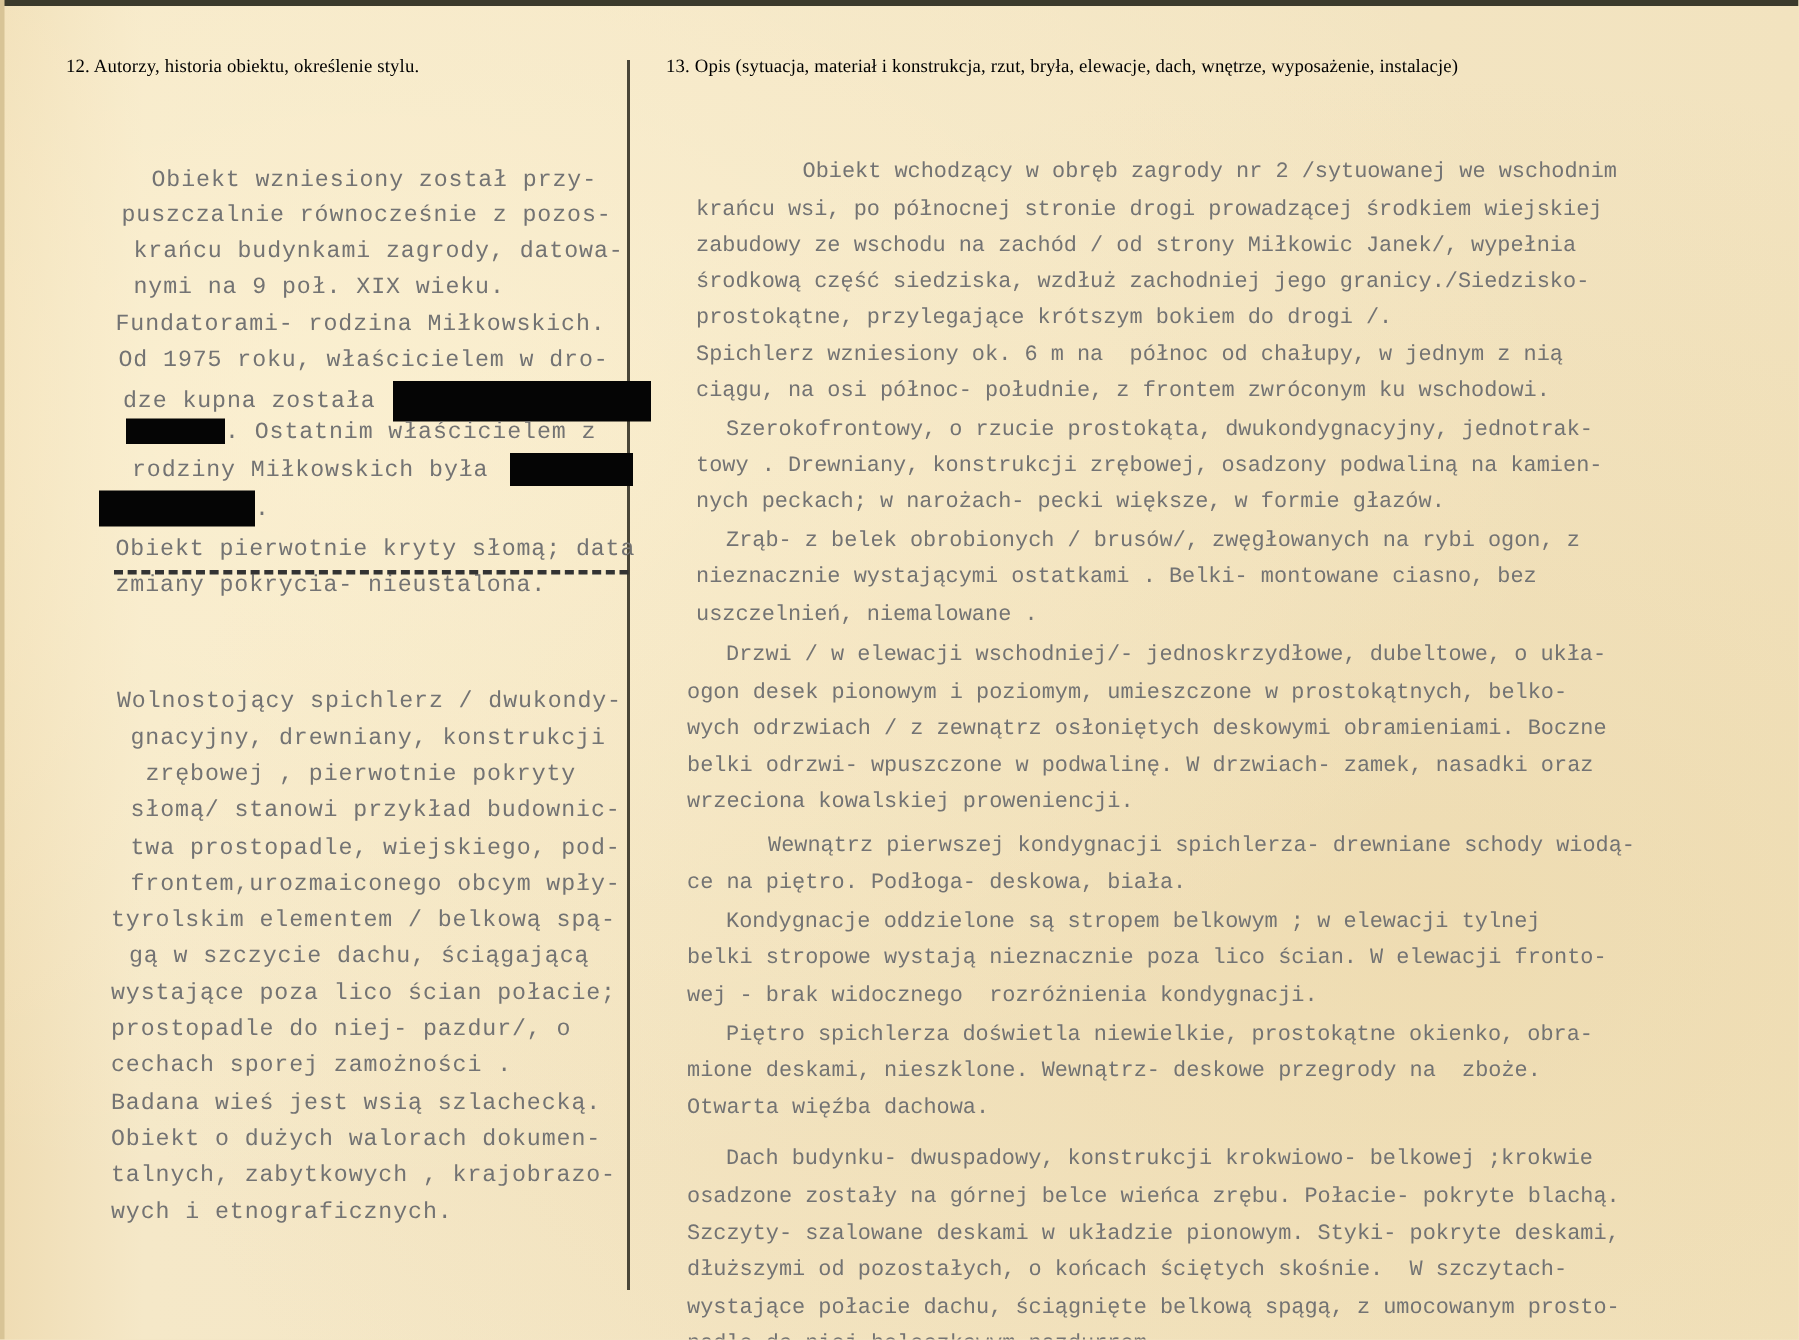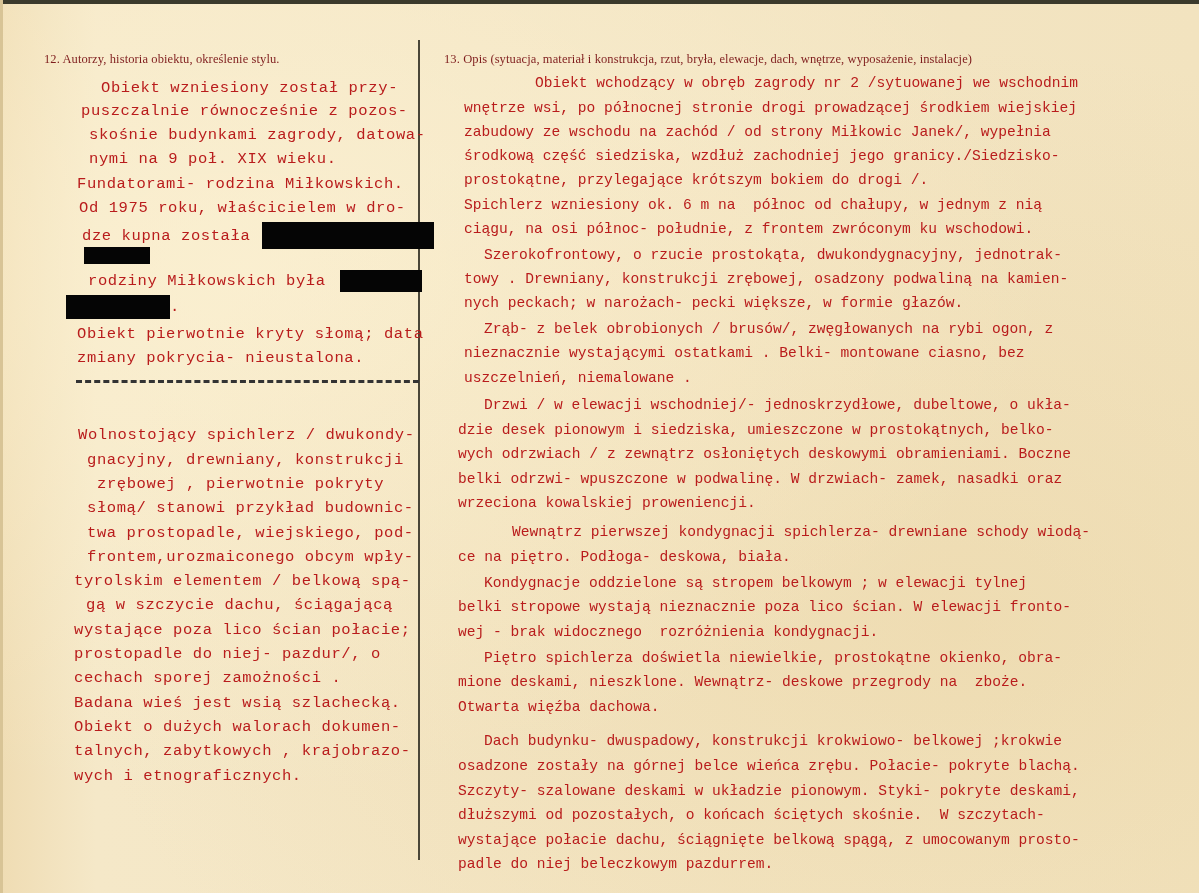--- a/index.html
+++ b/index.html
@@ -11,29 +11,29 @@
       radial-gradient(ellipse at 80% 70%, rgba(230,205,150,0.35), rgba(0,0,0,0) 65%),
       linear-gradient(90deg, #efdcb3 0%, #f5e8c8 8%, #f4e6c5 40%, #f2e3bf 100%);
     font-family: "Liberation Mono", "DejaVu Sans Mono", monospace;
     color:#2e2b26;
   }
   .topbar { position:absolute; left:0; top:0; width:1199px; height:4px; background:#3b3a2c; }
   .leftedge { position:absolute; left:0; top:0; width:3px; height:893px; background:#d8c496; }
   .header {
     position:absolute; top:37px;
     font-family: "Liberation Serif", "DejaVu Serif", serif;
-    font-size:12.5px; color:#7f1d1d; white-space:nowrap; letter-spacing:0.1px;margin-top:15px;
+    font-size:12.5px; color:#000000; white-space:nowrap; letter-spacing:0.1px;
   }
   .h12 { left:44px; }
   .h13 { left:444px; }
   .divider { position:absolute; left:418px; top:40px; width:2px; height:820px; background:#4a4638; }
   .col { position:absolute; }
   .line {
     position:absolute; white-space:pre; font-size:15.5px; line-height:20px;
-    color:#b91c1c; letter-spacing:0.2px;
+    color:#737373; letter-spacing:0.2px;margin-top:32px;
   }
   .left .line { font-size:15.5px; letter-spacing:0.6px; }
   .right .line { font-size:14.6px; letter-spacing:0px; }
   .redact { display:inline-block; background:#050505; vertical-align:middle; }
   .dashes {
     position:absolute; left:76px; top:380px; width:343px; height:4px;
     border-top:3px dashed #333; 
   }
 </style>
 </head>
@@ -43,26 +43,26 @@
 <div class="leftedge"></div>
 
 <div class="header h12">12. Autorzy, historia obiektu, określenie stylu.</div>
 <div class="header h13">13. Opis (sytuacja, materiał i konstrukcja, rzut, bryła, elewacje, dach, wnętrze, wyposażenie, instalacje)</div>
 
 <div class="divider"></div>
 
 <div class="col left">
   <div class="line" style="left:101px;top:78px">Obiekt wzniesiony został przy-</div>
   <div class="line" style="left:81px;top:101px">puszczalnie równocześnie z pozos-</div>
-  <div class="line" style="left:89px;top:125px">skośnie budynkami zagrody, datowa-</div>
+  <div class="line" style="left:89px;top:125px">krańcu budynkami zagrody, datowa-</div>
   <div class="line" style="left:89px;top:149px">nymi na 9 poł. XIX wieku.</div>
   <div class="line" style="left:77px;top:174px">Fundatorami- rodzina Miłkowskich.</div>
   <div class="line" style="left:79px;top:198px">Od 1975 roku, właścicielem w dro-</div>
   <div class="line" style="left:82px;top:222px"><span>dze kupna została</span> <span class="redact" style="width:172px;height:27px;margin-left:2px"></span></div>
-  <div class="line" style="left:84px;top:246px"><span class="redact" style="width:66px;height:17px"></span></div>
+  <div class="line" style="left:84px;top:246px"><span class="redact" style="width:66px;height:17px"></span><span>. Ostatnim właścicielem z</span></div>
   <div class="line" style="left:88px;top:270px"><span>rodziny Miłkowskich była</span> <span class="redact" style="width:82px;height:22px;margin-left:4px"></span></div>
   <div class="line" style="left:66px;top:295px"><span class="redact" style="width:104px;height:24px"></span><span>.</span></div>
   <div class="line" style="left:77px;top:324px">Obiekt pierwotnie kryty słomą; data</div>
   <div class="line" style="left:77px;top:348px">zmiany pokrycia- nieustalona.</div>
   <div class="dashes"></div>
 
   <div class="line" style="left:78px;top:425px">Wolnostojący spichlerz / dwukondy-</div>
   <div class="line" style="left:87px;top:450px">gnacyjny, drewniany, konstrukcji</div>
   <div class="line" style="left:97px;top:474px">zrębowej , pierwotnie pokryty</div>
   <div class="line" style="left:87px;top:498px">słomą/ stanowi przykład budownic-</div>
@@ -74,34 +74,34 @@
   <div class="line" style="left:74px;top:644px">prostopadle do niej- pazdur/, o</div>
   <div class="line" style="left:74px;top:668px">cechach sporej zamożności .</div>
   <div class="line" style="left:74px;top:693px">Badana wieś jest wsią szlachecką.</div>
   <div class="line" style="left:74px;top:717px">Obiekt o dużych walorach dokumen-</div>
   <div class="line" style="left:74px;top:741px">talnych, zabytkowych , krajobrazo-</div>
   <div class="line" style="left:74px;top:766px">wych i etnograficznych.</div>
 </div>
 
 <div class="col right">
   <div class="line" style="left:535px;top:73px">Obiekt wchodzący w obręb zagrody nr 2 /sytuowanej we wschodnim</div>
-  <div class="line" style="left:464px;top:98px">wnętrze wsi, po północnej stronie drogi prowadzącej środkiem wiejskiej</div>
+  <div class="line" style="left:464px;top:98px">krańcu wsi, po północnej stronie drogi prowadzącej środkiem wiejskiej</div>
   <div class="line" style="left:464px;top:122px">zabudowy ze wschodu na zachód / od strony Miłkowic Janek/, wypełnia</div>
   <div class="line" style="left:464px;top:146px">środkową część siedziska, wzdłuż zachodniej jego granicy./Siedzisko-</div>
   <div class="line" style="left:464px;top:170px">prostokątne, przylegające krótszym bokiem do drogi /.</div>
   <div class="line" style="left:464px;top:195px">Spichlerz wzniesiony ok. 6 m na  północ od chałupy, w jednym z nią</div>
   <div class="line" style="left:464px;top:219px">ciągu, na osi północ- południe, z frontem zwróconym ku wschodowi.</div>
   <div class="line" style="left:484px;top:245px">Szerokofrontowy, o rzucie prostokąta, dwukondygnacyjny, jednotrak-</div>
   <div class="line" style="left:464px;top:269px">towy . Drewniany, konstrukcji zrębowej, osadzony podwaliną na kamien-</div>
   <div class="line" style="left:464px;top:293px">nych peckach; w narożach- pecki większe, w formie głazów.</div>
   <div class="line" style="left:484px;top:319px">Zrąb- z belek obrobionych / brusów/, zwęgłowanych na rybi ogon, z</div>
   <div class="line" style="left:464px;top:343px">nieznacznie wystającymi ostatkami . Belki- montowane ciasno, bez</div>
   <div class="line" style="left:464px;top:368px">uszczelnień, niemalowane .</div>
   <div class="line" style="left:484px;top:395px">Drzwi / w elewacji wschodniej/- jednoskrzydłowe, dubeltowe, o ukła-</div>
-  <div class="line" style="left:458px;top:420px">dzie desek pionowym i siedziska, umieszczone w prostokątnych, belko-</div>
+  <div class="line" style="left:458px;top:420px">ogon desek pionowym i poziomym, umieszczone w prostokątnych, belko-</div>
   <div class="line" style="left:458px;top:444px">wych odrzwiach / z zewnątrz osłoniętych deskowymi obramieniami. Boczne</div>
   <div class="line" style="left:458px;top:469px">belki odrzwi- wpuszczone w podwalinę. W drzwiach- zamek, nasadki oraz</div>
   <div class="line" style="left:458px;top:493px">wrzeciona kowalskiej proweniencji.</div>
   <div class="line" style="left:512px;top:522px">Wewnątrz pierwszej kondygnacji spichlerza- drewniane schody wiodą-</div>
   <div class="line" style="left:458px;top:547px">ce na piętro. Podłoga- deskowa, biała.</div>
   <div class="line" style="left:484px;top:573px">Kondygnacje oddzielone są stropem belkowym ; w elewacji tylnej</div>
   <div class="line" style="left:458px;top:597px">belki stropowe wystają nieznacznie poza lico ścian. W elewacji fronto-</div>
   <div class="line" style="left:458px;top:622px">wej - brak widocznego  rozróżnienia kondygnacji.</div>
   <div class="line" style="left:484px;top:648px">Piętro spichlerza doświetla niewielkie, prostokątne okienko, obra-</div>
   <div class="line" style="left:458px;top:672px">mione deskami, nieszklone. Wewnątrz- deskowe przegrody na  zboże.</div>

